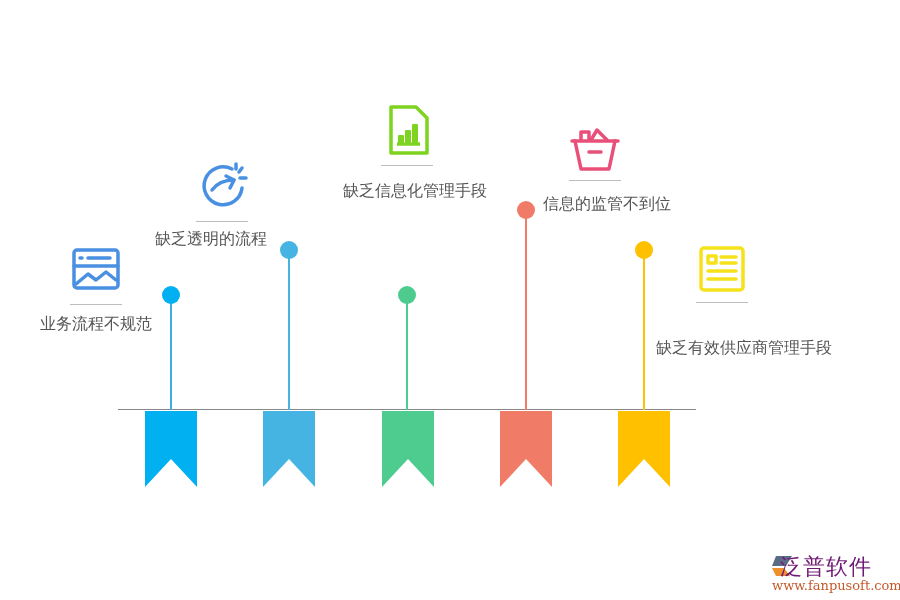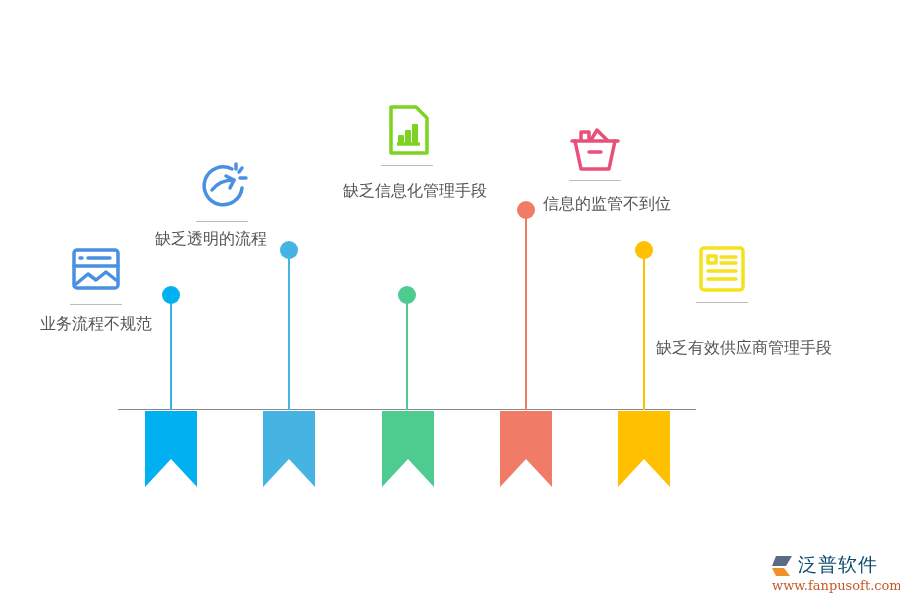--- a/index.html
+++ b/index.html
@@ -7,21 +7,21 @@
          font-family:"DejaVu Sans","Liberation Sans",sans-serif; }
   .baseline { position:absolute; left:118px; top:409px; width:578px; height:1px; background:#888888; }
   .stem { position:absolute; width:2px; }
   .dot { position:absolute; width:18px; height:18px; border-radius:50%; }
   .flag { position:absolute; width:52px; height:76px; top:411px; }
   .flag svg { display:block; }
   .icon { position:absolute; width:52px; height:52px; }
   .rule { position:absolute; width:52px; height:1px; background:#bdbdbd; }
   .label { position:absolute; font-size:16px; color:#555555; white-space:nowrap; text-align:center; }
   .logo { position:absolute; left:768px; top:552px; width:126px; height:44px; }
-  .logo-title { position:absolute; left:30px; top:0; font-size:19px; color:#0c4a6e; letter-spacing:1px; }
+  .logo-title { position:absolute; left:12px; top:0; font-size:22px; color:#701a75; letter-spacing:1px; }
   .logo-url { position:absolute; left:4px; top:26px; font-family:"DejaVu Serif","Liberation Serif",serif; font-size:13px; color:#c45a2a; }
   .logo-mark { position:absolute; left:2px; top:2px; width:26px; height:24px; }
 </style>
 </head>
 <body>
 
 <div class="baseline"></div>
 
 <div class="stem" style="left:170px; top:295px; height:115px; background:#3CB0E4;"></div>
 <div class="dot" style="left:162px; top:286px; background:#00B0F0;"></div>

